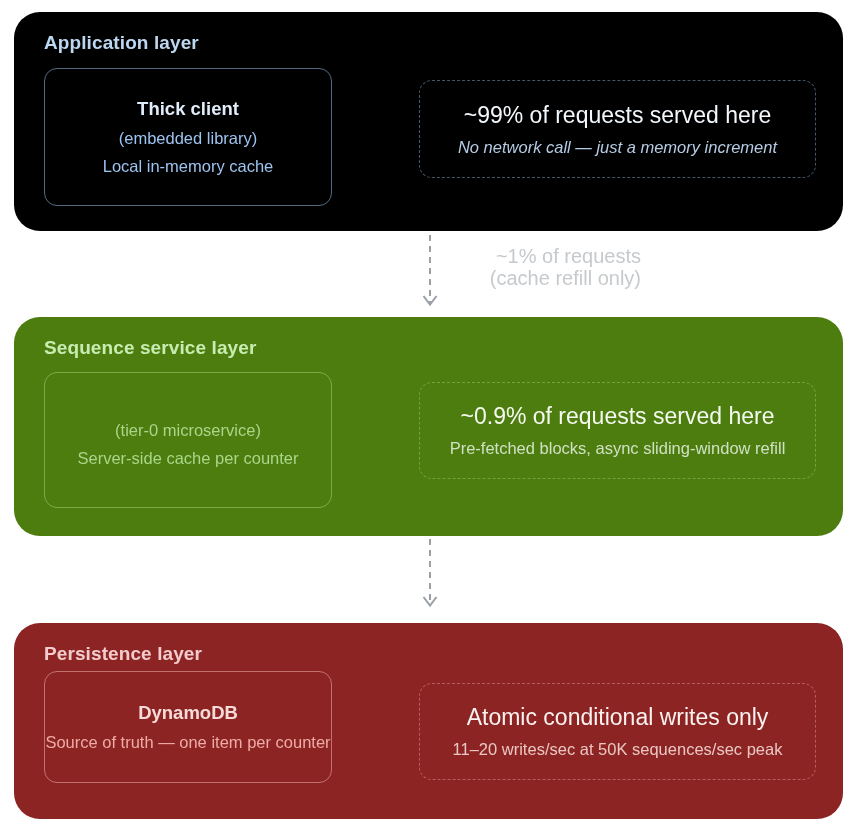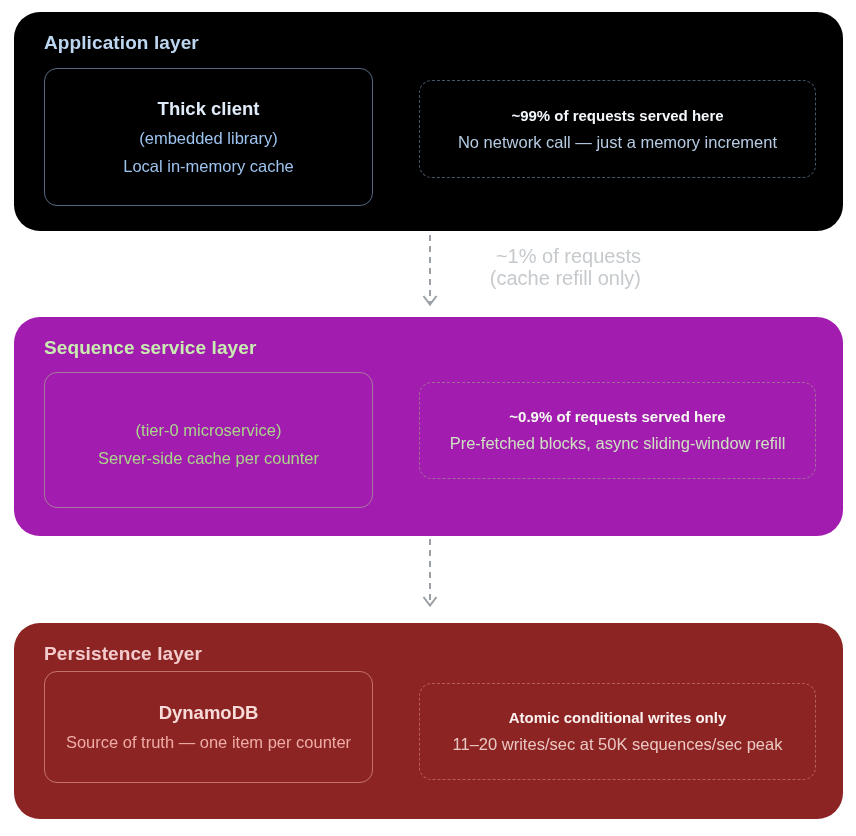--- a/index.html
+++ b/index.html
@@ -6,33 +6,33 @@
   .canvas {
     position: relative; width: 856px; height: 836px;
     background: #ffffff; overflow: hidden;
     font-family: "Liberation Sans", sans-serif;
   }
   .layer {
     position: absolute; left: 14px; width: 829px;
     border-radius: 26px; box-sizing: border-box;
   }
   #layer-application  { top: 12px;  height: 219px; background: #000000; }
-  #layer-sequence     { top: 317px; height: 219px; background: #a21caf; }
+  #layer-sequence     { top: 317px; height: 219px; background: #4d7c0f; }
   #layer-persistence  { top: 623px; height: 196px; background: #8b2423; }
 
   .layer-title {
     position: absolute; left: 30px; top: 20px; margin: 0;
     font-size: 19px; font-weight: 700; letter-spacing: 0.1px;
   }
   #layer-application .layer-title { color: #bdd7f1; }
   #layer-sequence    .layer-title { color: #c9ecb0; }
   #layer-persistence .layer-title { color: #f3cbcd; }
 
   .node-box {
-    position: absolute; left: 30px; width: 329px; border-radius: 13px;
+    position: absolute; left: 30px; width: 288px; border-radius: 13px;
     display: flex; flex-direction: column; justify-content: center; align-items: center;
     text-align: center; box-sizing: border-box;
   }
   #layer-application .node-box { top: 56px; height: 138px; border: 1px solid rgba(150,192,234,0.55); }
   #layer-sequence    .node-box { top: 55px; height: 136px; border: 1px solid rgba(170,214,130,0.50); }
   #layer-persistence .node-box { top: 48px; height: 112px; border: 1px solid rgba(242,176,170,0.55); text-align: right; }
 
   .node-title { font-size: 18.5px; font-weight: 700; }
   #layer-application .node-title { color: #e1ecfa; }
   #layer-sequence    .node-title { color: #d9f0c0; }
@@ -45,27 +45,27 @@
 
   .note-box {
     position: absolute; left: 405px; width: 397px; border-radius: 13px;
     display: flex; flex-direction: column; justify-content: center; align-items: center;
     text-align: center; box-sizing: border-box;
   }
   #layer-application .note-box { top: 68px; height: 98px; border: 1px dashed rgba(150,192,234,0.45); }
   #layer-sequence    .note-box { top: 65px; height: 97px; border: 1px dashed rgba(170,214,130,0.42); }
   #layer-persistence .note-box { top: 60px; height: 97px; border: 1px dashed rgba(242,176,170,0.42); }
 
-  .note-title { font-size: 15px; font-weight: 700; }
+  .note-title { font-size: 23px; font-weight: 400; }
   #layer-application .note-title { color: #f3f8fd; }
   #layer-sequence    .note-title { color: #f5faf0; }
   #layer-persistence .note-title { color: #fbf2f0; }
 
   .note-sub { font-size: 16.5px; margin-top: 9px; }
-  #layer-application .note-sub { color: #b5cbe3; }
+  #layer-application .note-sub { color: #b5cbe3; font-style: italic; }
   #layer-sequence    .note-sub { color: #cfe1c2; }
   #layer-persistence .note-sub { color: #eac7c2; }
 
   .arrow { position: absolute; left: 419px; width: 22px; }
   #arrow-1 { top: 234px; height: 79px; }
   #arrow-2 { top: 538px; height: 76px; }
   .arrow svg { display: block; }
 
   .arrow-label {
     position: absolute; left: 441px; width: 200px; text-align: right;

